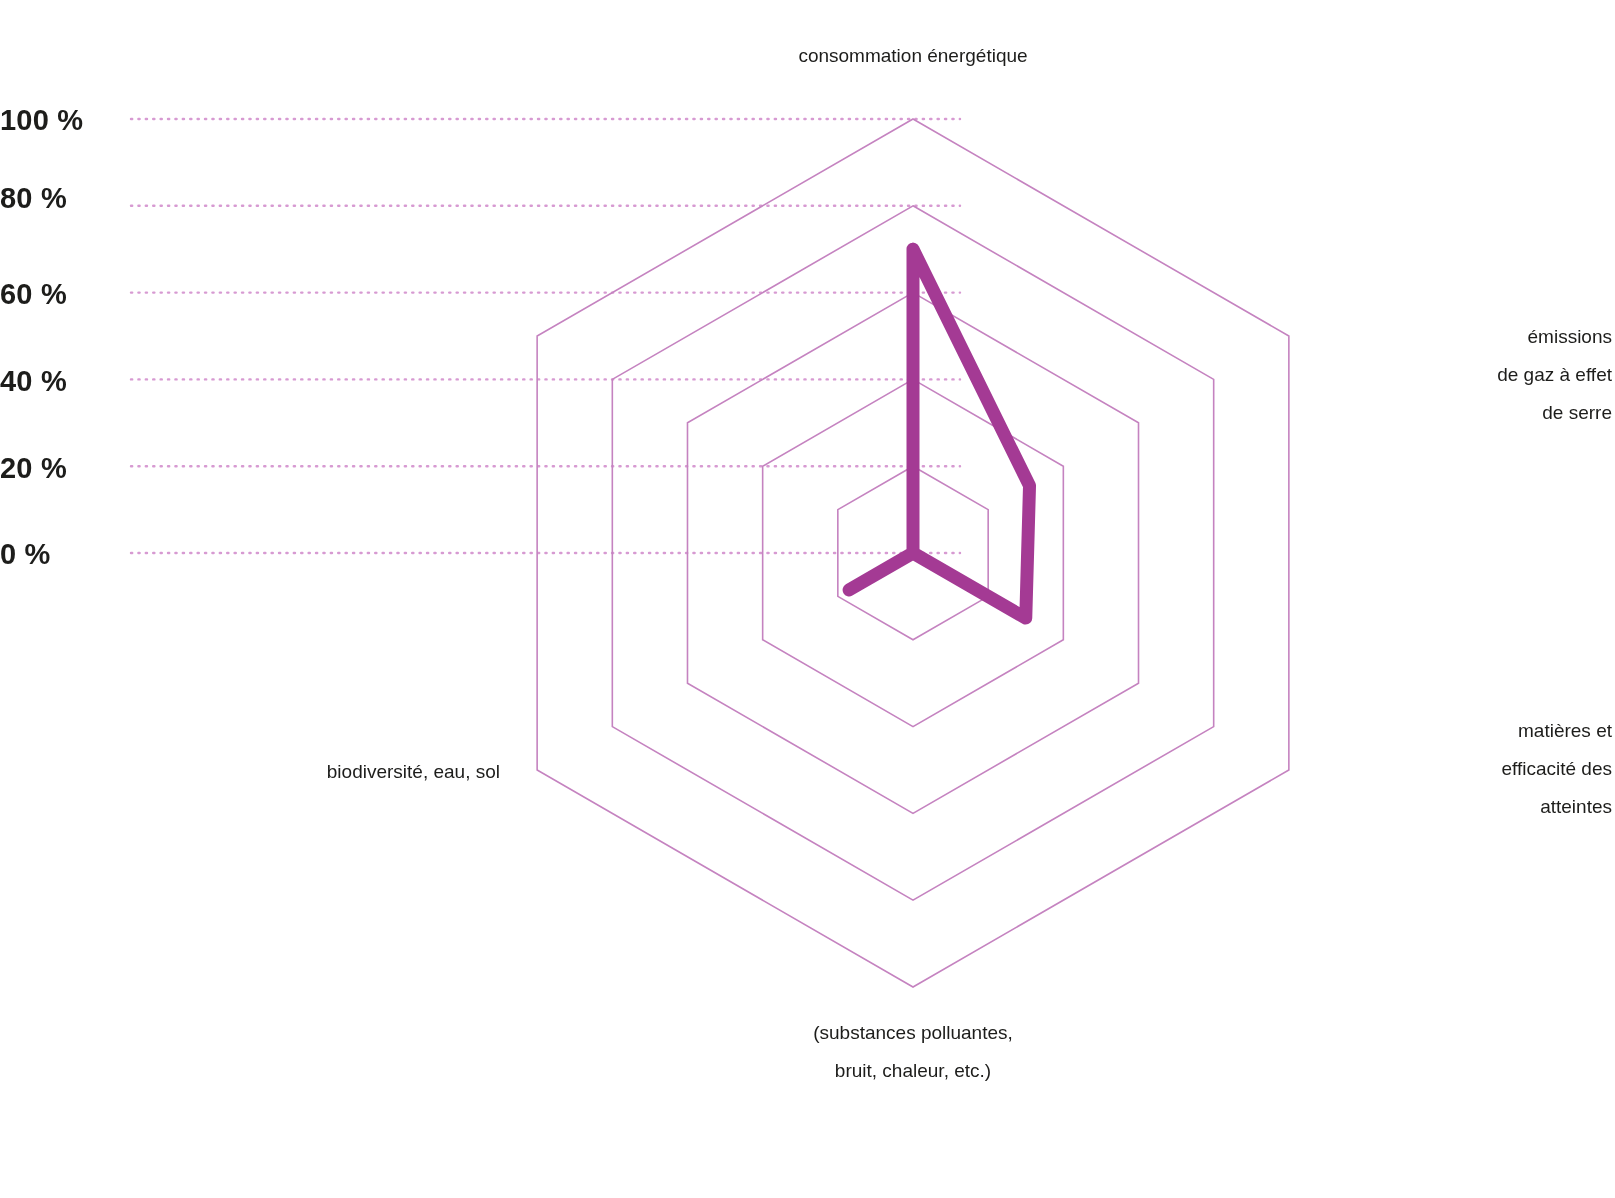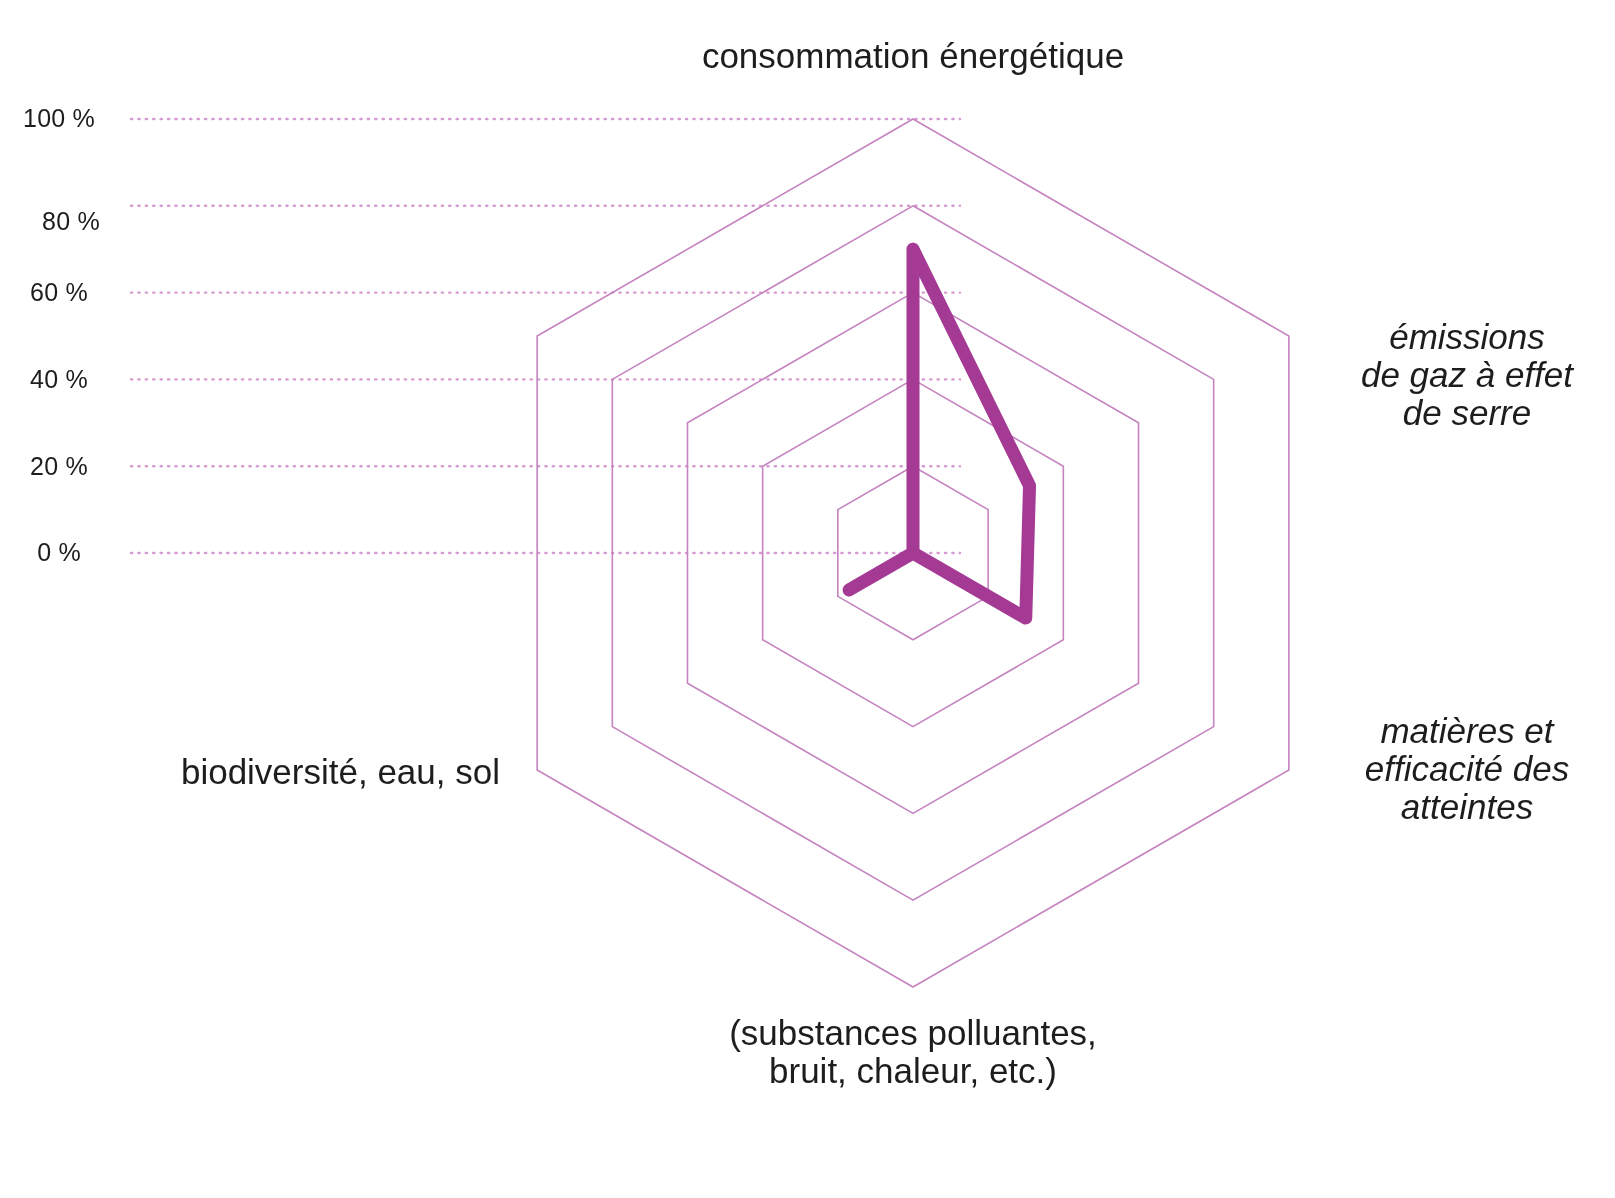--- a/index.html
+++ b/index.html
@@ -8,38 +8,38 @@
     background:#ffffff;
     font-family:"Liberation Sans", sans-serif;
     color:#1d1d1b;
     overflow:hidden;
     position:relative;
   }
   #chart-root{position:absolute;left:0;top:0;width:1615px;height:1198px;}
   svg#radar{position:absolute;left:0;top:0;width:1615px;height:1198px;}
   .axis-tick-label{
     position:absolute;
-    font-size:25px;
+    font-size:29px;
     letter-spacing:0.2px;
     color:#1d1d1b;
-    text-align:center;
+    text-align:left;
     white-space:nowrap;
-    font-weight:400;
+    font-weight:700;
   }
   .cat-label{
     position:absolute;
-    font-size:35px;
+    font-size:19px;
     line-height:38px;
     color:#1d1d1b;
     white-space:nowrap;
     font-weight:400;
   }
   .cat-label.center{text-align:center;}
   .cat-label.right{text-align:right;}
-  .cat-label.left{text-align:center;font-style:italic;}
+  .cat-label.left{text-align:right;}
 </style>
 </head>
 <body>
 
 <div id="chart-root">
 
   <svg id="radar" viewBox="0 0 1615 1198">
     <g id="gridlines-dotted">
         <line x1="131" y1="553.00" x2="960" y2="553.00" stroke="#d79ad2" stroke-width="2.4" stroke-dasharray="1.2 6.2" stroke-linecap="round"></line>
         <line x1="131" y1="466.20" x2="960" y2="466.20" stroke="#d79ad2" stroke-width="2.4" stroke-dasharray="1.2 6.2" stroke-linecap="round"></line>
@@ -52,21 +52,21 @@
         <polygon points="913.00,466.20 988.17,509.60 988.17,596.40 913.00,639.80 837.83,596.40 837.83,509.60" fill="none" stroke="#c583c0" stroke-width="1.6"></polygon>
         <polygon points="913.00,379.40 1063.34,466.20 1063.34,639.80 913.00,726.60 762.66,639.80 762.66,466.20" fill="none" stroke="#c583c0" stroke-width="1.6"></polygon>
         <polygon points="913.00,292.60 1138.51,422.80 1138.51,683.20 913.00,813.40 687.49,683.20 687.49,422.80" fill="none" stroke="#c583c0" stroke-width="1.6"></polygon>
         <polygon points="913.00,205.80 1213.68,379.40 1213.68,726.60 913.00,900.20 612.32,726.60 612.32,379.40" fill="none" stroke="#c583c0" stroke-width="1.6"></polygon>
         <polygon points="913.00,119.00 1288.86,336.00 1288.86,770.00 913.00,987.00 537.14,770.00 537.14,336.00" fill="none" stroke="#c583c0" stroke-width="1.6"></polygon>
       </g>
     <polyline id="series-path" fill="none" stroke="#a43a94" stroke-width="13" stroke-linejoin="round" stroke-linecap="round" points="913.00,249.20 1029.52,485.73 1025.76,618.10 913.00,553.00 849.10,589.89 913.00,553.00 913.00,249.20"></polyline>
   </svg>
 
   <div class="axis-tick-label" style="left:0px;top:104px;width:118px;">100 %</div>
-  <div class="axis-tick-label" style="left:0px;top:207px;width:118px;padding-left:12px;">80 %</div>
+  <div class="axis-tick-label" style="left:0px;top:182px;width:118px;">80 %</div>
   <div class="axis-tick-label" style="left:0px;top:278px;width:118px;">60 %</div>
   <div class="axis-tick-label" style="left:0px;top:365px;width:118px;">40 %</div>
   <div class="axis-tick-label" style="left:0px;top:452px;width:118px;">20 %</div>
   <div class="axis-tick-label" style="left:0px;top:538px;width:118px;">0 %</div>
 
   <div class="cat-label center" style="left:613px;top:37px;width:600px;">
     <div>consommation énergétique</div>
   </div>
 
   <div class="cat-label left" style="left:1322px;top:318px;width:290px;">

